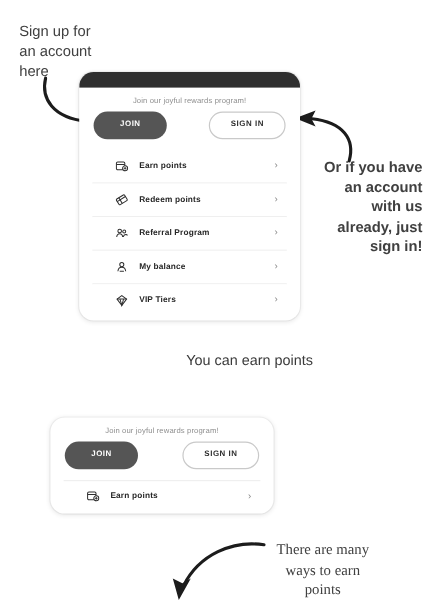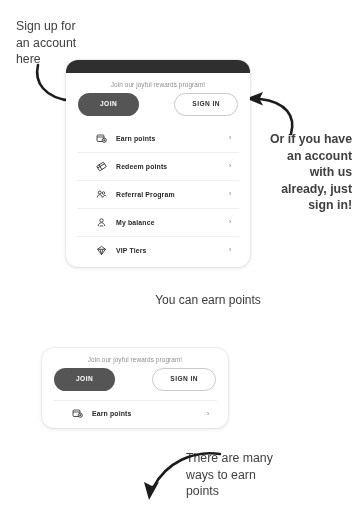--- a/index.html
+++ b/index.html
@@ -17,21 +17,21 @@
   .anno{
     position:absolute;
     font-family:"Liberation Sans", sans-serif;
     font-size:12.3px;
     line-height:16.5px;
     color:#404040;
     white-space:pre-line;
   }
   #anno-signup{left:16px;top:18px;text-align:left;width:110px;}
   #anno-signin{left:248px;top:131px;text-align:right;width:104px;font-weight:bold;}
-  #anno-ways{left:186px;top:450px;text-align:left;width:166px;}
+  #anno-ways{left:186px;top:450px;text-align:center;width:166px;font-family:Liberation Serif, serif;}
 
   .heading{
     position:absolute;
     left:0;width:360px;
     top:293px;
     text-align:center;
     font-size:12px;
     color:#3a3a3a;
     font-family:"Liberation Sans", sans-serif;
     padding-left:28px;

